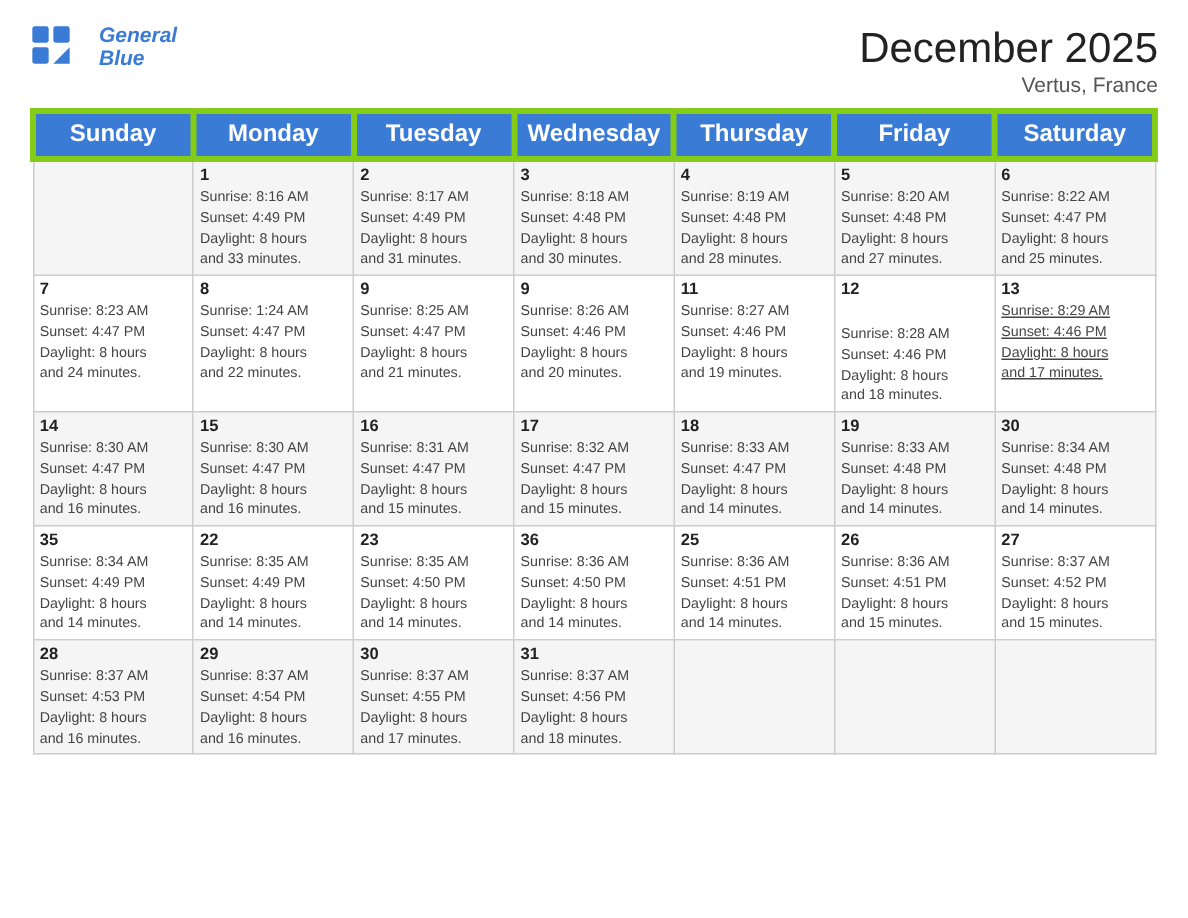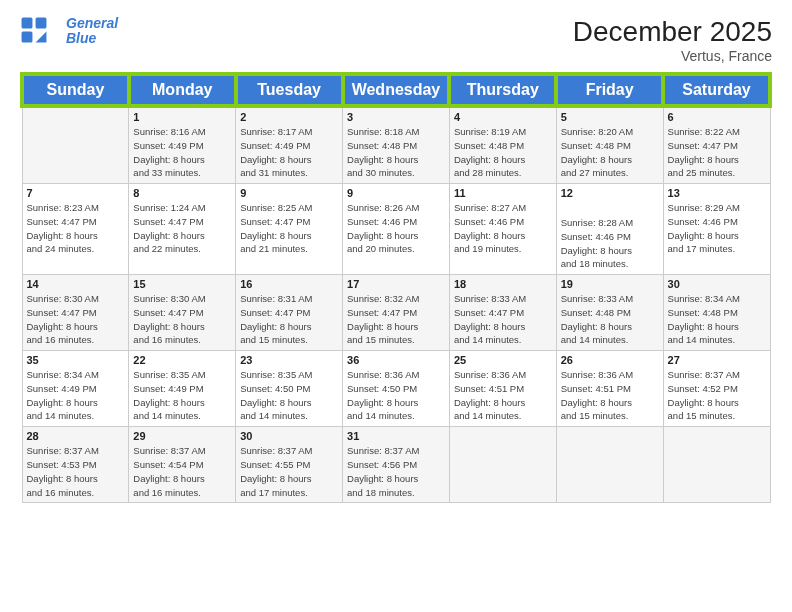--- a/index.html
+++ b/index.html
@@ -212,21 +212,21 @@
           </td>
           <td>
             <span class="day-num">12</span>
             <div class="day-info" style="white-space: pre-line; margin-top: 17px;">Sunrise: 8:28 AM
 Sunset: 4:46 PM
 Daylight: 8 hours
 and 18 minutes.</div>
           </td>
           <td>
             <span class="day-num">13</span>
-            <div class="day-info" style="white-space: pre-line;">Sunrise: 8:29 AM
+            <div class="day-info" style="white-space: pre-line; text-decoration: underline;">Sunrise: 8:29 AM
 Sunset: 4:46 PM
 Daylight: 8 hours
 and 17 minutes.</div>
           </td>
         </tr>
         <tr>
           <td>
             <span class="day-num">14</span>
             <div class="day-info" style="white-space: pre-line;">Sunrise: 8:30 AM
 Sunset: 4:47 PM

